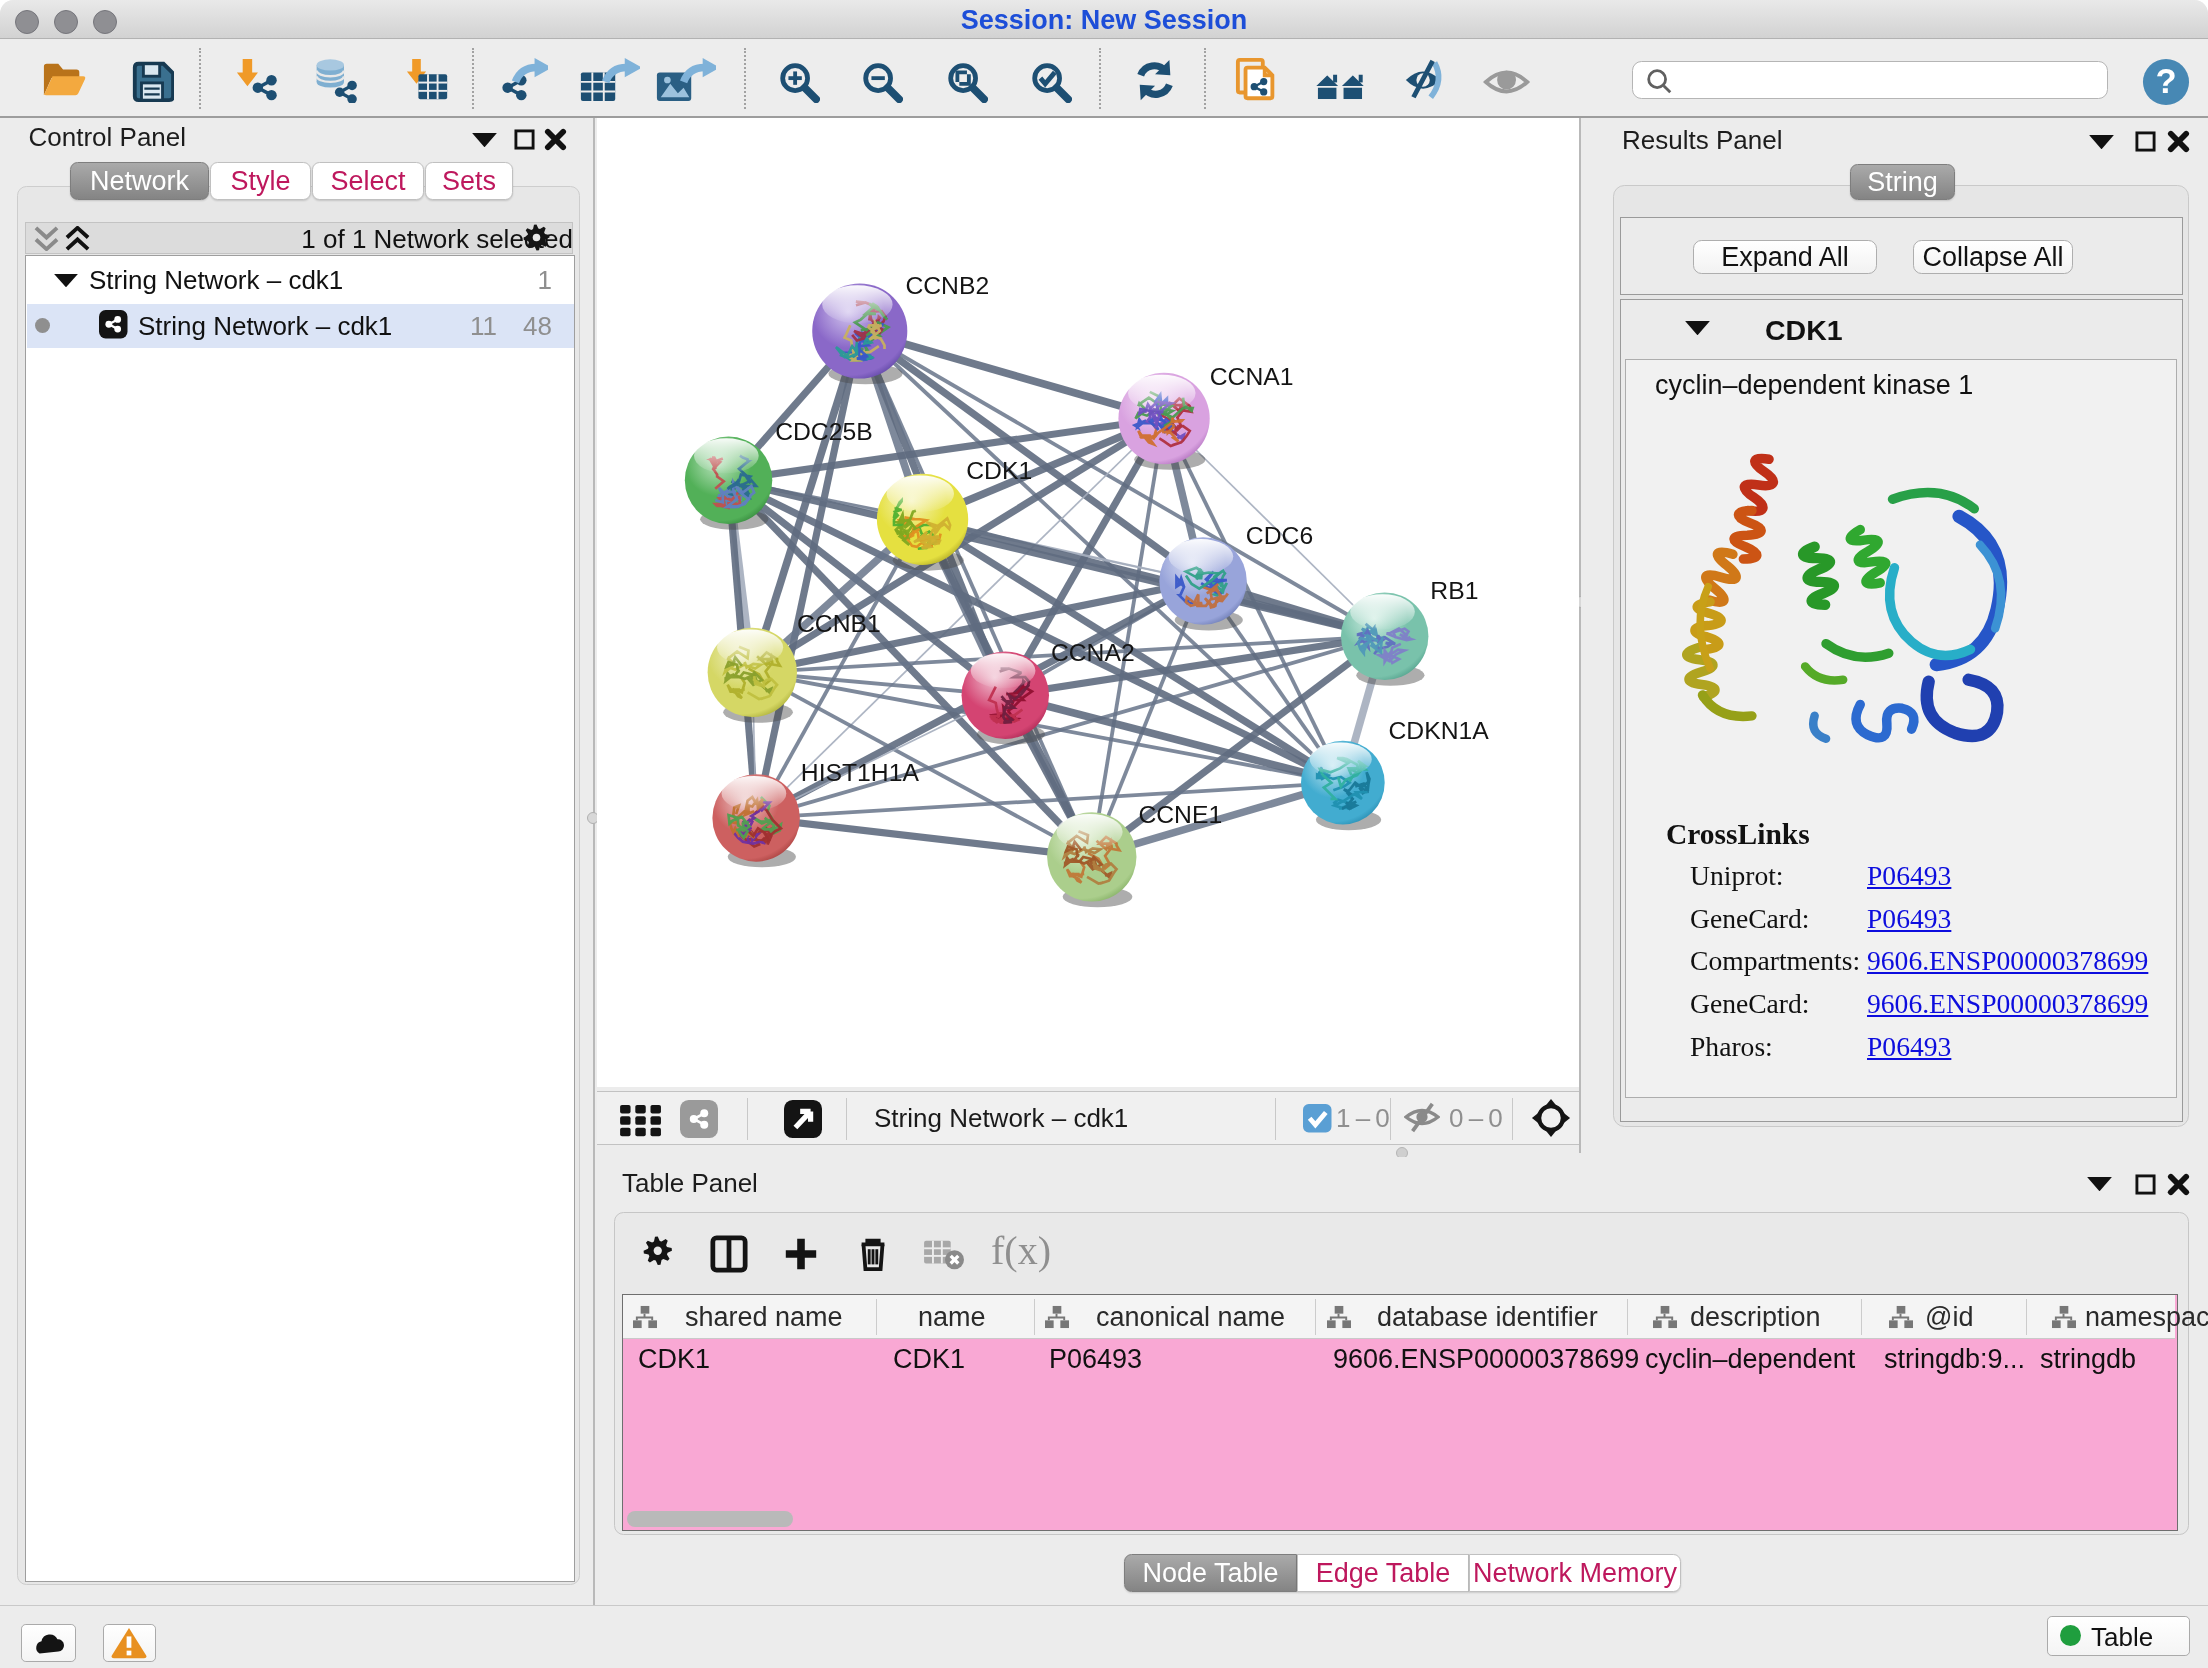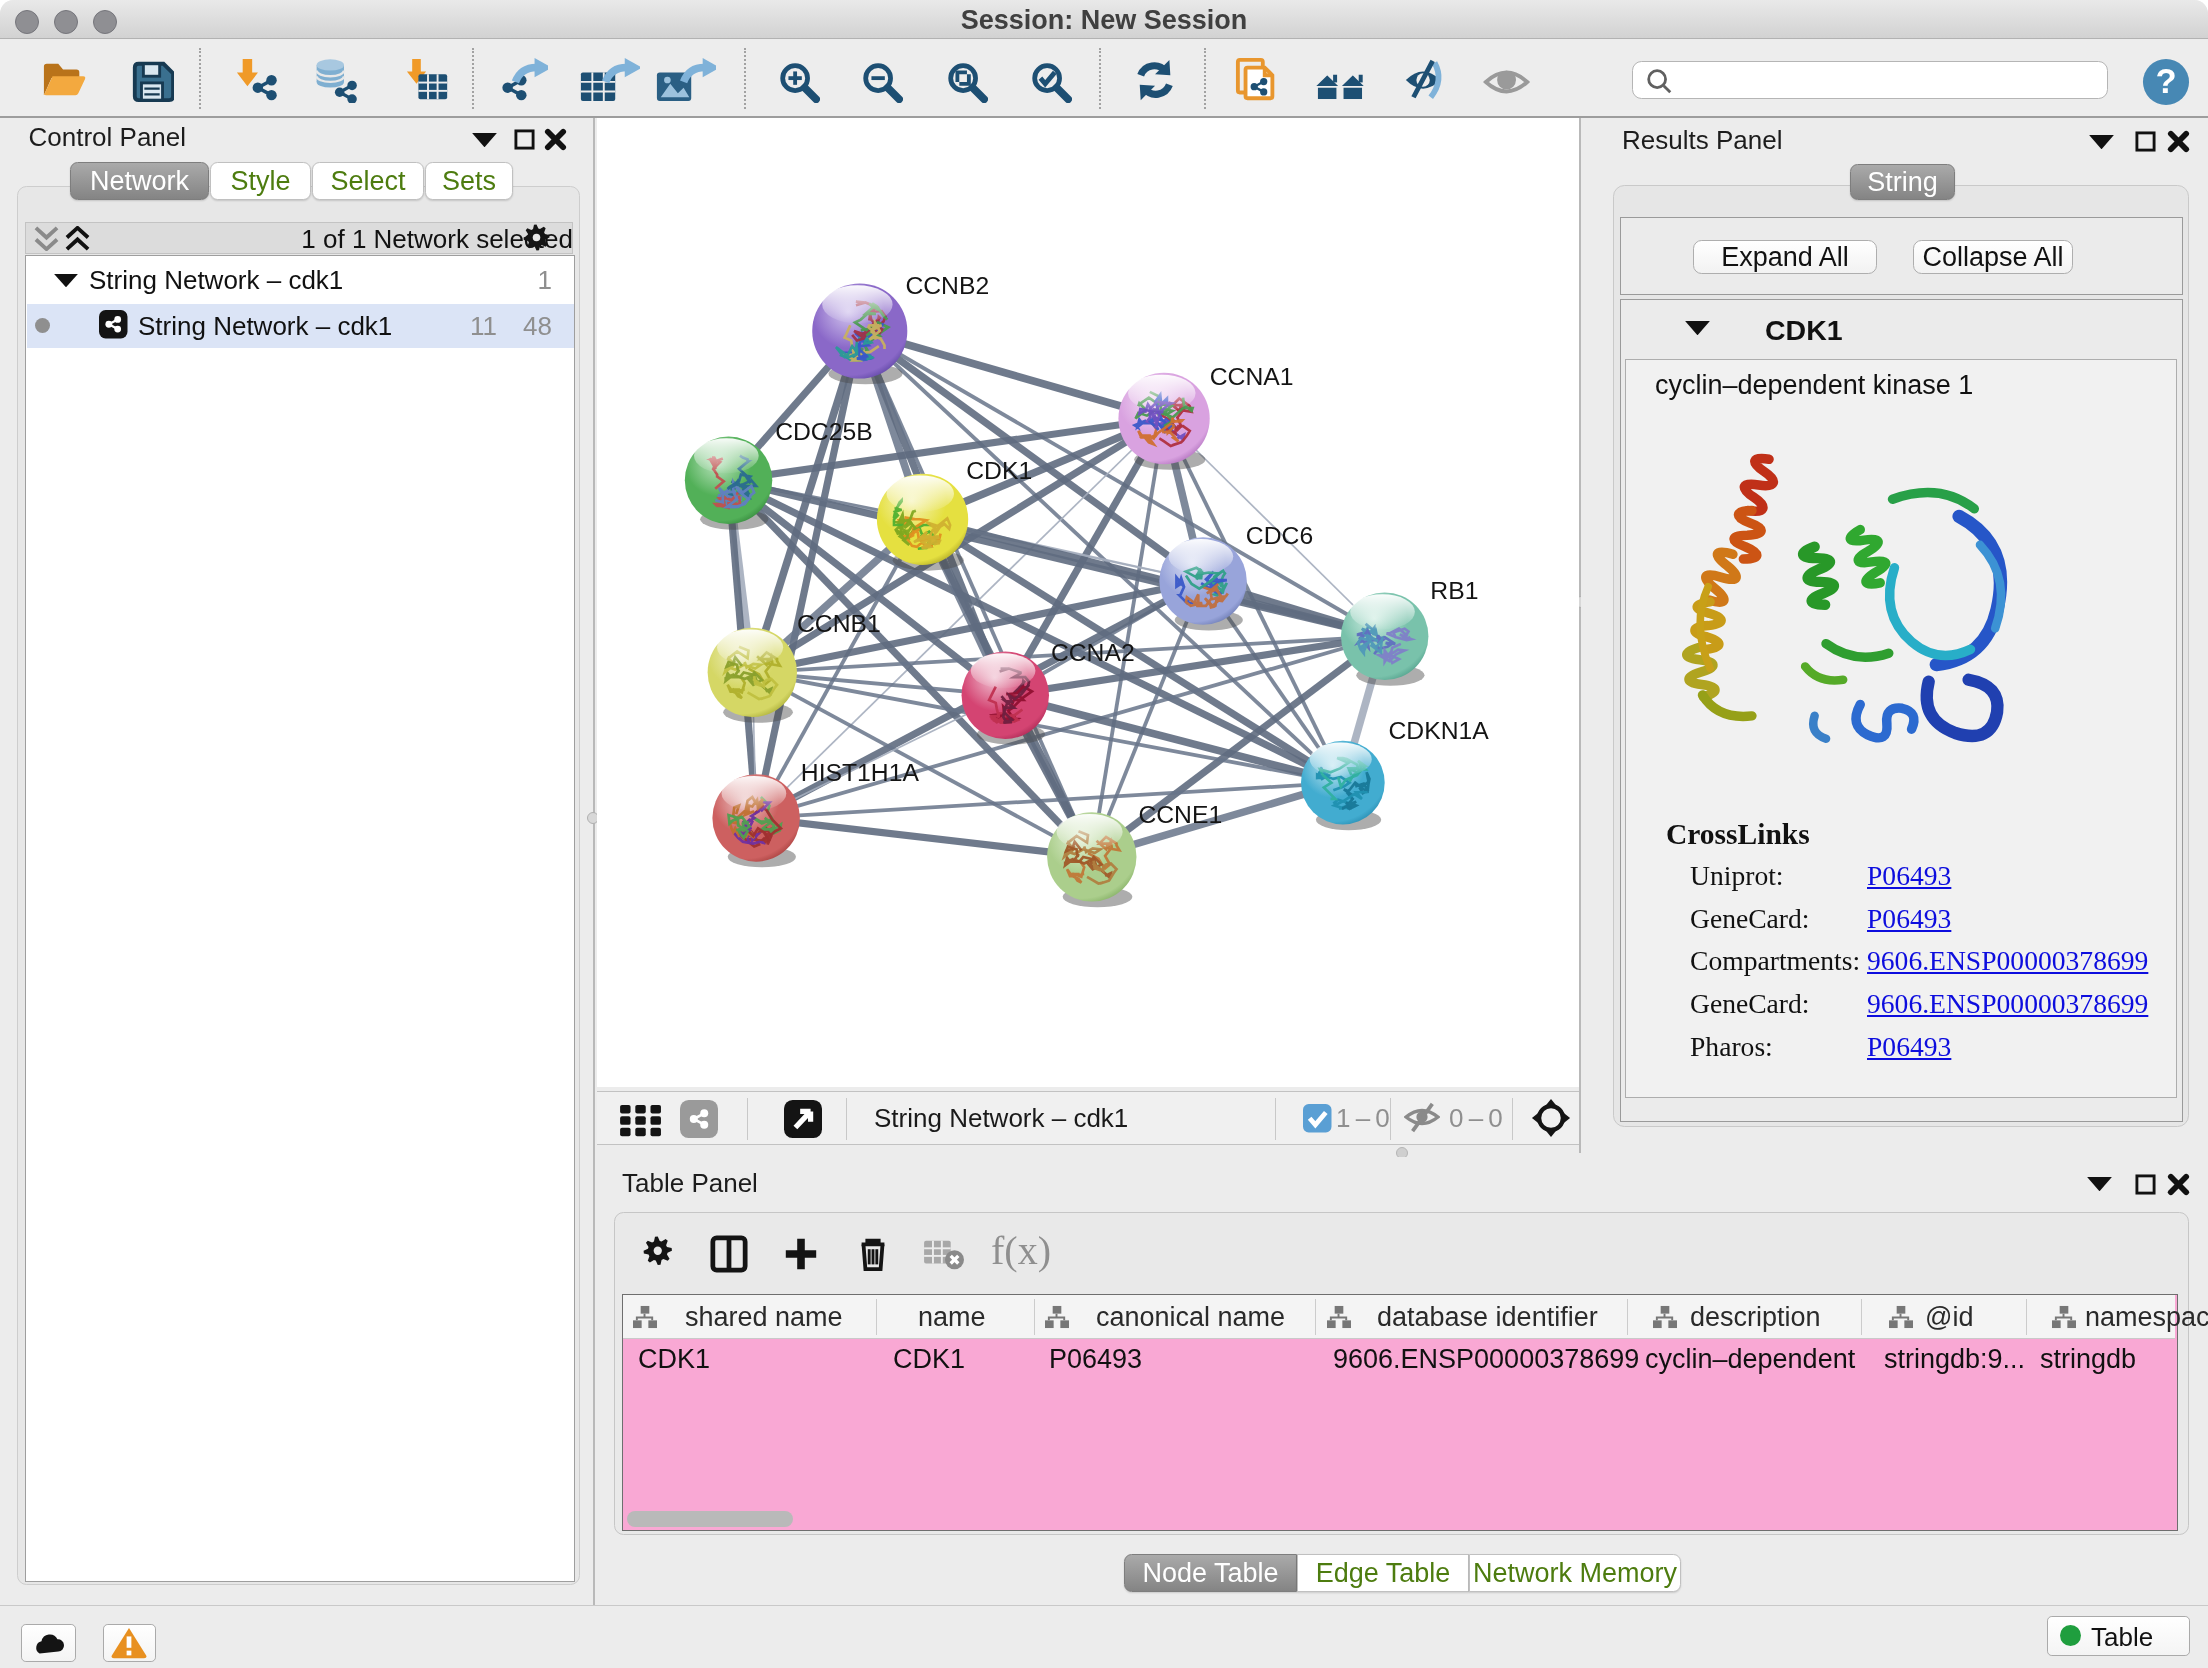--- a/index.html
+++ b/index.html
@@ -1,26 +1,26 @@
 <!DOCTYPE html>
 <html style="font-size:15px"><head><meta charset="utf-8"><style>
 *{margin:0;padding:0;box-sizing:border-box;}
 html,body{background:#ffffff;}
 body{font-family:"Liberation Sans",sans-serif;width:2208px;height:1668px;position:relative;overflow:hidden;}
 .win{position:absolute;left:0;top:0;width:2208px;height:1668px;background:#ececec;border-radius:13.3px 13.3px 0 0;overflow:hidden;}
 .abs{position:absolute;}
 .titlebar{left:0;top:0;width:2208px;height:39px;background:linear-gradient(#e9e9e9,#d2d2d2);border-bottom:1px solid #b2b2b2;border-radius:13.3px 13.3px 0 0;}
 .tl{position:absolute;top:9.5px;width:24px;height:24px;border-radius:50%;background:#8f8f93;border:1px solid #75757b;}
-.title{position:absolute;top:4.8px;left:0;width:2208px;text-align:center;font-size:27px;font-weight:bold;color:#404040;}
+.title{position:absolute;top:4.8px;left:0;width:2208px;text-align:center;font-size:27px;font-weight:bold;color:#1d4ed8;}
 .toolbar{left:0;top:40px;width:2208px;height:77px;background:#ededed;}
 .tbline{left:0;top:116px;width:2208px;height:1.9px;background:#9d9d9d;}
 .sep{position:absolute;top:48px;width:0px;height:61px;border-left:2.9px dotted #a2a2a2;}
 .searchbox{position:absolute;left:1632px;top:61px;width:476px;height:38px;background:#fff;border:1.9px solid #b5b5b5;border-radius:9.5px;}
 .panel-title{font-size:26px;color:#1c1c1c;}
-.tab{position:absolute;z-index:6;height:38px;border:1px solid #c0c0c0;background:#fff;color:#4d7c0f;font-size:27px;text-align:center;line-height:36px;border-radius:7.6px;box-shadow:0 1px 1.9px rgba(0,0,0,0.15);}
+.tab{position:absolute;z-index:6;height:38px;border:1px solid #c0c0c0;background:#fff;color:#be185d;font-size:27px;text-align:center;line-height:36px;border-radius:7.6px;box-shadow:0 1px 1.9px rgba(0,0,0,0.15);}
 .tab.sel{background:linear-gradient(#aaaaaa,#848484);color:#fff;border-color:#7e7e7e;}
 .cp-outer{left:17px;top:186px;width:563px;height:1399px;background:#e7e7e7;border:1px solid #cdcdcd;border-radius:9.5px;}
 .cp-sub{left:25px;top:222px;width:548px;height:32px;background:#dcdcdc;border:1px solid #c3c3c3;}
 .cp-list{left:25px;top:255px;width:550px;height:1327px;background:#ffffff;border:1px solid #9e9e9e;}
 .row2{position:absolute;left:1px;top:48px;width:547px;height:44px;background:#dbe4f6;}
 .canvas{left:597px;top:118px;width:982px;height:969px;background:#ffffff;}
 .vline{width:1.9px;background:#b9b9b9;}
 .cbar{left:597px;top:1091px;width:982px;height:54px;background:#f0f0f0;border-top:1px solid #c2c2c2;border-bottom:1px solid #c2c2c2;}
 .cbar .sep2{position:absolute;top:5.7px;width:1px;height:42px;background:#c8c8c8;}
 .rp{left:1581px;top:118px;width:628px;height:1035px;background:#ececec;}

